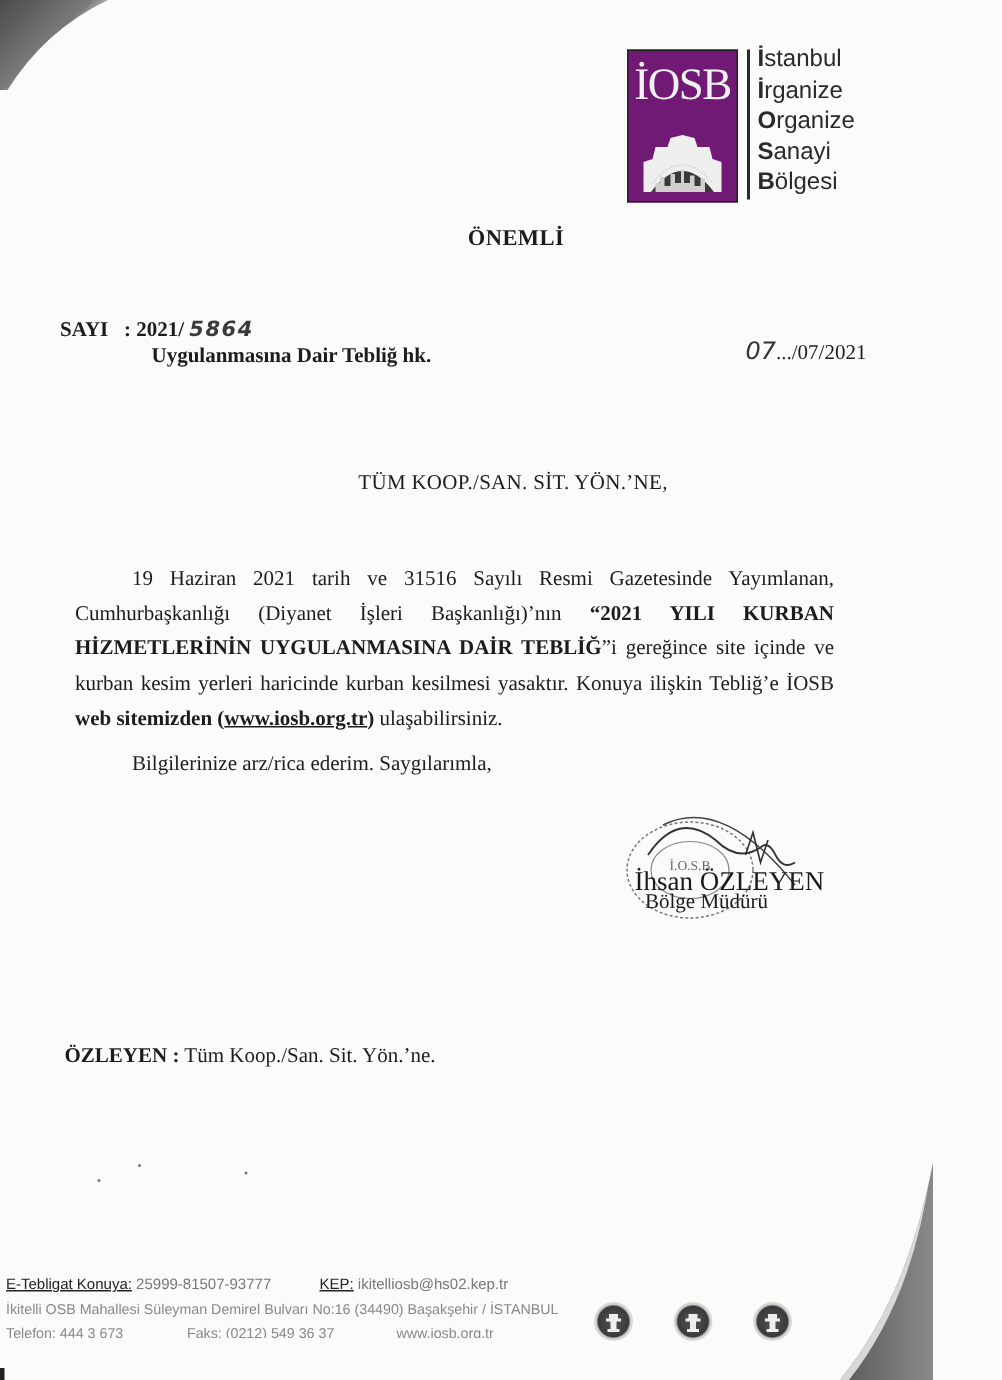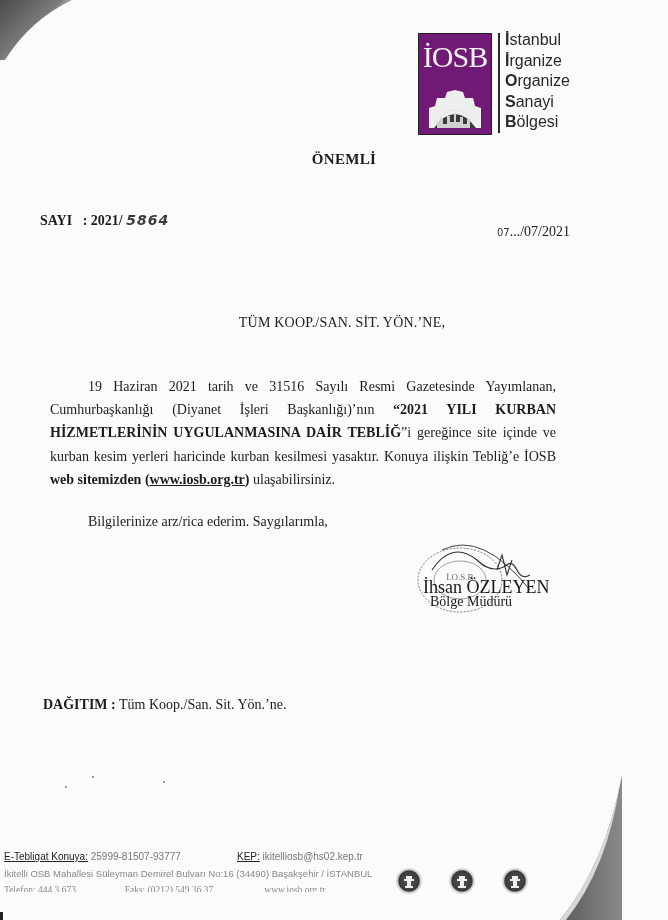--- a/index.html
+++ b/index.html
@@ -45,34 +45,34 @@
     font-weight: bold; font-size: 15px; letter-spacing: 0.3px;
   }
   .meta { left: 40px; top: 212px; font-size: 14px; line-height: 17px; font-weight: bold; }
   .meta .row { white-space: nowrap; }
   .meta .indent { padding-left: 58px; }
   .handwrite {
     font-family: "DejaVu Sans", sans-serif; font-size: 14px; color: #3a3a3a;
     font-style: italic; letter-spacing: 1px;
   }
   .date { left: 497px; top: 224px; font-size: 14px; white-space: nowrap; }
-  .date .hand { font-family: "DejaVu Sans", sans-serif; font-size: 10px; color: #333; }
+  .date .hand { font-family: "DejaVu Sans", sans-serif; font-size: 16px; color: #333; font-style: italic; }
 
   .addressee {
     left: 0; width: 668px; text-align: center; top: 315px; padding-left: 8px;
     font-size: 14px; letter-spacing: 0.2px; white-space: nowrap;
   }
 
   .body-para {
     left: 50px; top: 375px; width: 506px; font-size: 14px; line-height: 23.2px;
     text-align: justify;
   }
   .body-para p { margin: 0; }
   .body-para .first { text-indent: 38px; }
-  .body-para .closing { text-indent: 38px; margin-top: 19px; }
+  .body-para .closing { text-indent: 38px; margin-top: 7px; }
   .bold { font-weight: bold; }
   .u { text-decoration: underline; }
 
   
   .stamp {
     left: 412px; top: 530px; width: 120px; height: 85px;
   }
   .sig-name {
     left: 423px; top: 577px; font-size: 18px; white-space: nowrap; color: #1a1a1a;
   }
@@ -83,25 +83,25 @@
   .distribution {
     left: 43px; top: 697px; font-size: 14px; white-space: nowrap;
   }
 
   
   .footer { font-family: "Liberation Sans", "DejaVu Sans", sans-serif; color: #555; white-space: nowrap; }
   .f1 { left: 4px; top: 851px; font-size: 10px; }
   .f1 .lbl { color: #222; text-decoration: underline; }
   .f1 .val { color: #777; text-align: center; }
   .kep { left: 213px; top: 851px; font-size: 10px; }
-  .kep .lbl { color: #222; text-decoration: underline; margin-left: 24px; }
+  .kep .lbl { color: #222; text-decoration: underline; }
   .kep .val { color: #777; }
   .f2 { left: 4px; top: 868px; font-size: 9.5px; color: #888; }
   .f3 { left: 4px; top: 884px; font-size: 9.5px; color: #888; height: 8px; overflow: hidden; }
-  .f3 span { display: inline-block; font-family: Liberation Serif, serif; }
+  .f3 span { display: inline-block; }
   .seal {
     width: 26px; height: 26px; border-radius: 50%;
     background: radial-gradient(circle, #555 0%, #3a3a3a 55%, #cfcfcf 62%, #eee 80%, rgba(0,0,0,0) 85%);
   }
   .seal svg { display: block; }
   .left-mark { left: 0; top: 912px; width: 3px; height: 8px; background: #222; }
   .scan-dot { width: 2px; height: 2px; background: #777; border-radius: 1px; }
 </style>
 </head>
 <body>
@@ -137,20 +137,21 @@
 </div>
 
 <div class="abs important">ÖNEMLİ</div>
 
 <div class="abs meta">
   <div class="row">
     <span>SAYI</span>
     <span>&nbsp;&nbsp;: </span><span>2021/</span>
     <span class="handwrite">5864</span>
   </div>
+  <div class="row indent" style="padding-left:61px">Uygulanmasına Dair Tebliğ hk.</div>
 </div>
 
 <div class="abs date">
   <span class="hand">07</span><span>.../07/2021</span>
 </div>
 
 <div class="abs addressee">TÜM KOOP./SAN. SİT. YÖN.’NE,</div>
 
 <div class="abs body-para">
   <p class="first"><span>19 Haziran 2021 tarih ve 31516 Sayılı Resmi Gazetesinde Yayımlanan, Cumhurbaşkanlığı (Diyanet İşleri Başkanlığı)’nın </span><span class="bold">“2021 YILI KURBAN HİZMETLERİNİN UYGULANMASINA DAİR TEBLİĞ</span><span>”i gereğince site içinde ve kurban kesim yerleri haricinde kurban kesilmesi yasaktır. Konuya ilişkin Tebliğ’e İOSB </span><span class="bold">web sitemizden (</span><span class="bold u">www.iosb.org.tr</span><span class="bold">)</span><span> ulaşabilirsiniz.</span></p>
@@ -162,21 +163,21 @@
   <ellipse cx="48" cy="50" rx="26" ry="19" fill="none" stroke="#888" stroke-width="0.8"></ellipse>
   <text x="48" y="50" font-size="9" text-anchor="middle" fill="#666" font-family="Liberation Serif, serif">İ.O.S.B</text>
   <path d="M20 40 Q40 10 65 30 Q80 45 95 35 Q100 30 105 40 Q110 50 118 45" fill="none" stroke="#333" stroke-width="1.2"></path>
   <path d="M30 20 Q70 0 118 60" fill="none" stroke="#444" stroke-width="1"></path>
   <path d="M85 40 L90 25 L95 45 L100 30" fill="none" stroke="#333" stroke-width="1.1"></path>
 </svg>
 <div class="abs sig-name">İhsan ÖZLEYEN</div>
 <div class="abs sig-title">Bölge Müdürü</div>
 
 <div class="abs distribution">
-  <span class="bold">DAĞITIM :</span>
+  <span class="bold">ÖZLEYEN :</span>
   <span>Tüm Koop./San. Sit. Yön.’ne.</span>
 </div>
 
 <div class="abs scan-dot" style="left:92px;top:776px"></div>
 <div class="abs scan-dot" style="left:163px;top:781px"></div>
 <div class="abs scan-dot" style="left:65px;top:786px"></div>
 
 <div class="abs footer f1">
   <span class="lbl">E-Tebligat Konuya:</span>
   <span class="val">25999-81507-93777</span>

